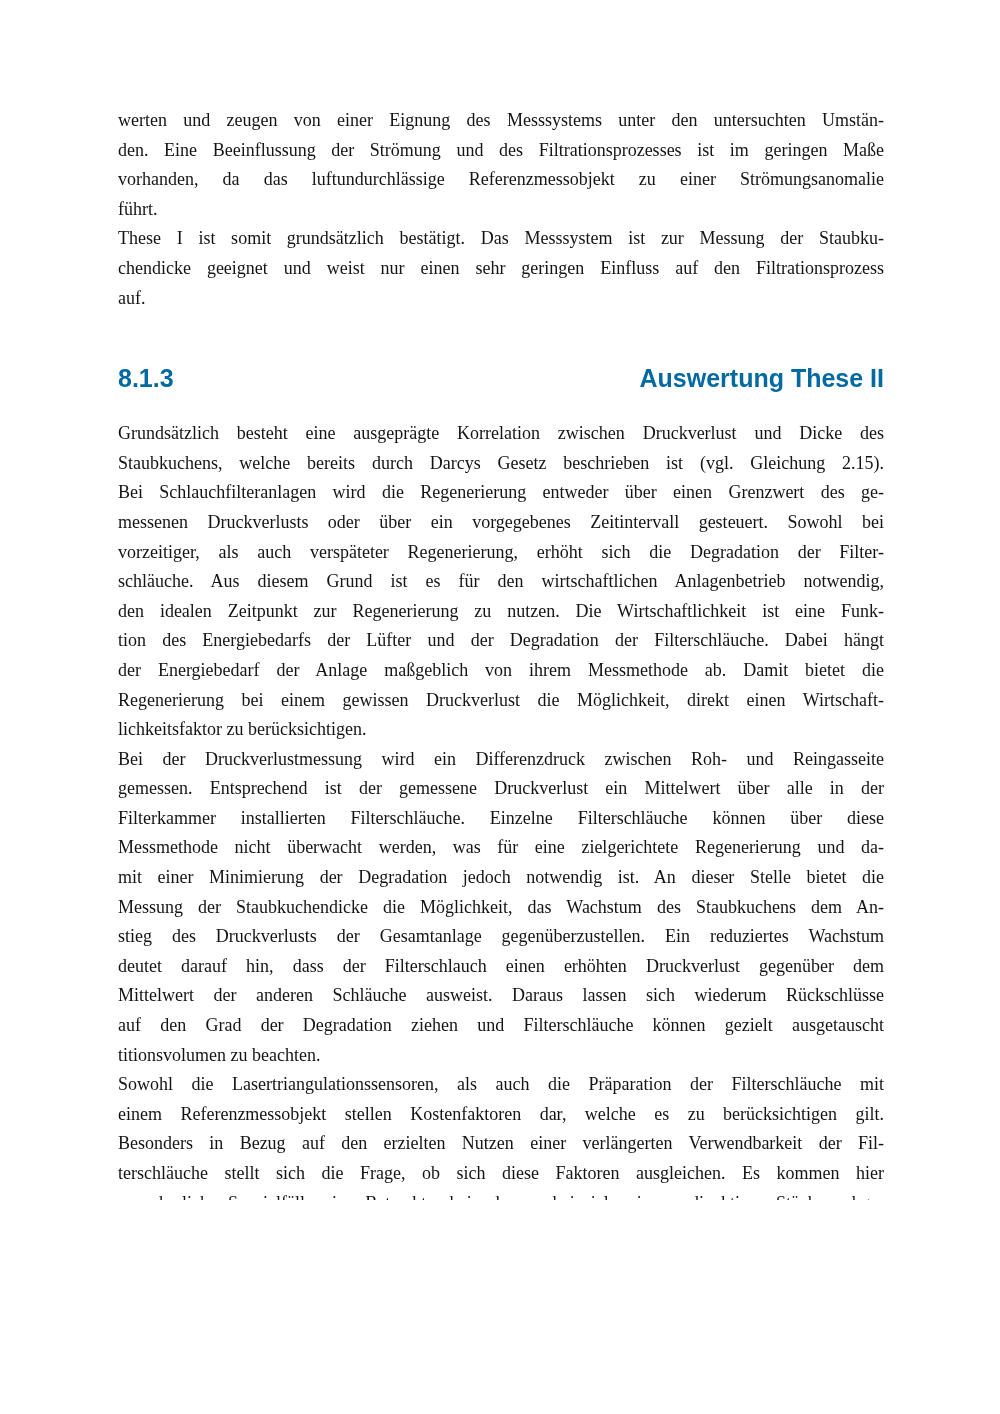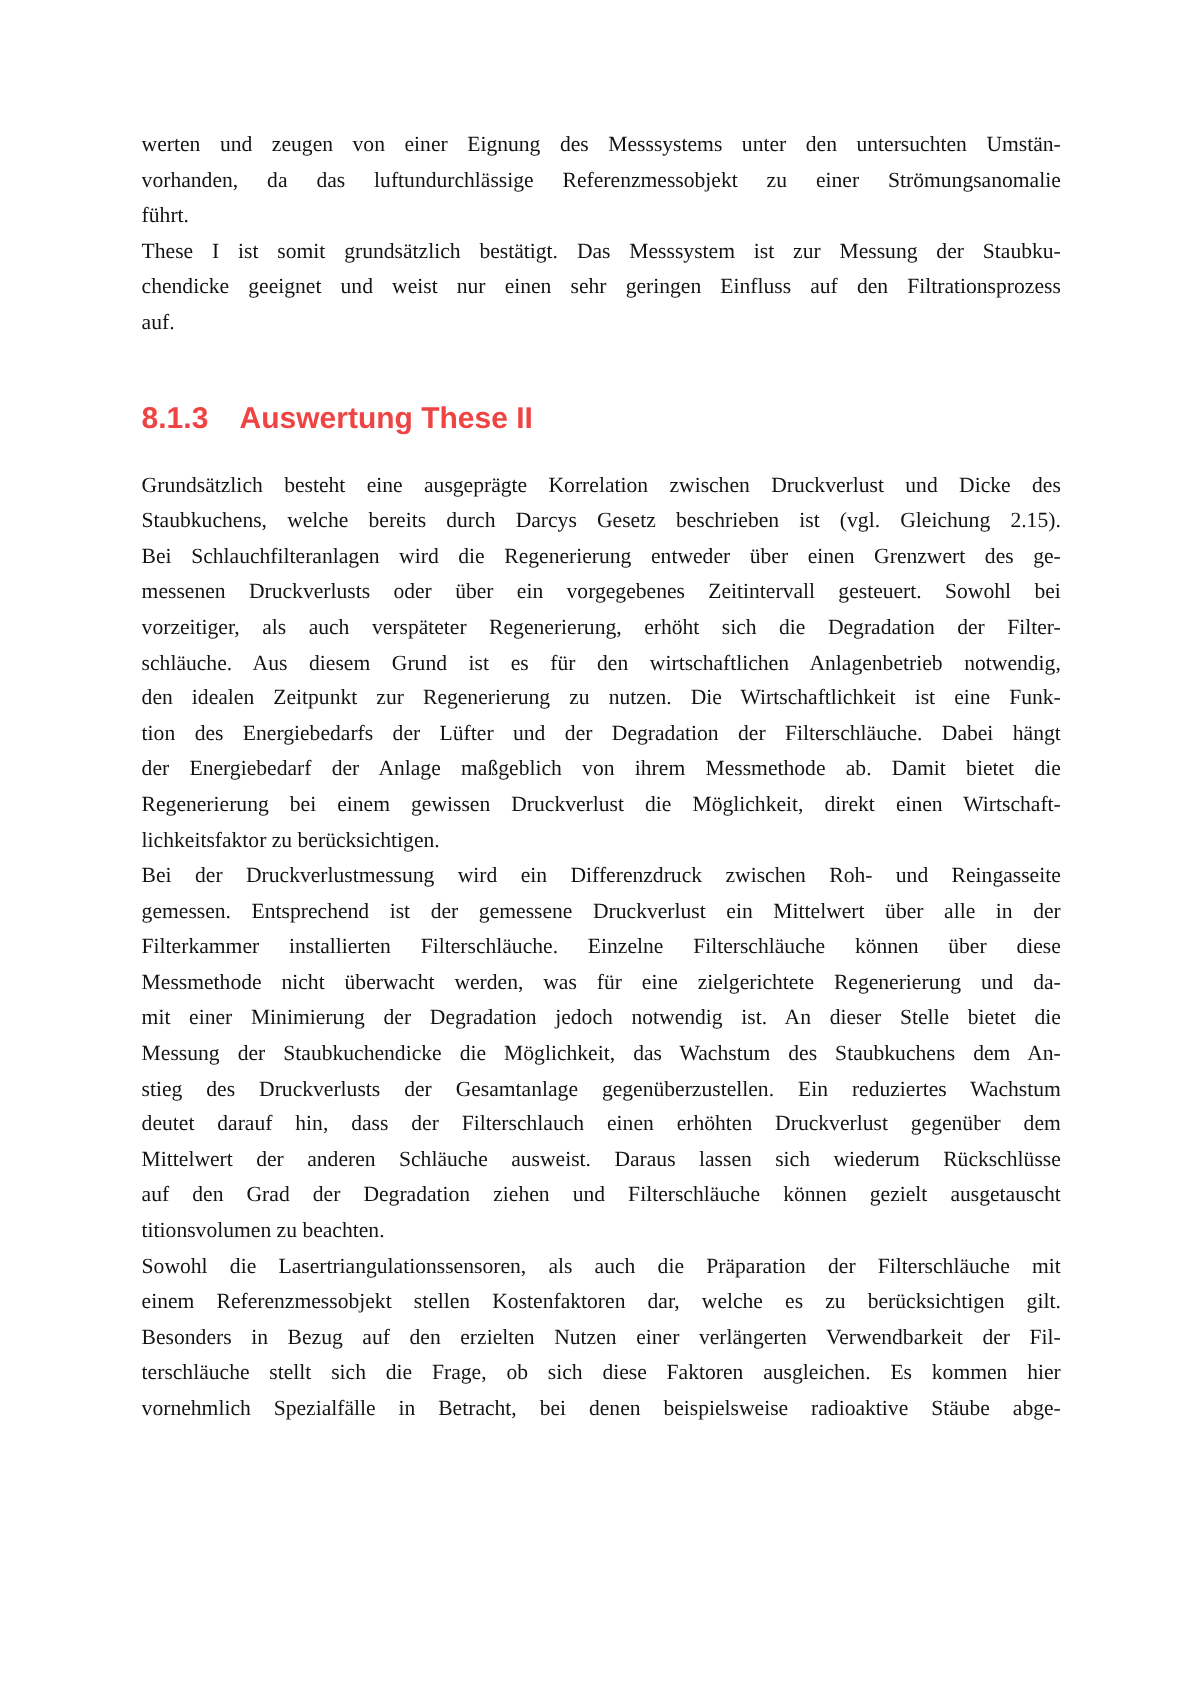--- a/index.html
+++ b/index.html
@@ -33,22 +33,23 @@
   }
   .line.lastline {
     text-align-last: left;
   }
   .heading {
     margin: 50px 0 26px 0;
     font-family: "Liberation Sans", "DejaVu Sans", sans-serif;
     font-weight: bold;
     font-size: 25px;
     line-height: 30px;
-    color: #ef4444;
+    color: #0369a1;
     display: flex;
+    justify-content: space-between;
   }
   .heading .sec-num {
     margin-right: 26px;
   }
   .pagenum {
     position: absolute;
     top: 1312px;
     left: 0;
     width: 100%;
     text-align: center;
@@ -57,20 +58,21 @@
     color: #141414;
   }
 </style>
 </head>
 <body>
 
 <div class="page">
   <div class="textblock">
     <div id="pre-paragraphs">
         <div class="line">werten und zeugen von einer Eignung des Messsystems unter den untersuchten Umstän-</div>
+        <div class="line">den. Eine Beeinflussung der Strömung und des Filtrationsprozesses ist im geringen Maße</div>
         <div class="line">vorhanden, da das luftundurchlässige Referenzmessobjekt zu einer Strömungsanomalie</div>
         <div class="line lastline">führt.</div>
         <div class="line">These I ist somit grundsätzlich bestätigt. Das Messsystem ist zur Messung der Staubku-</div>
         <div class="line">chendicke geeignet und weist nur einen sehr geringen Einfluss auf den Filtrationsprozess</div>
         <div class="line lastline">auf.</div>
       </div>
     <h2 class="heading">
       <span class="sec-num">8.1.3</span>
       <span class="sec-title">Auswertung These II</span>
     </h2>

